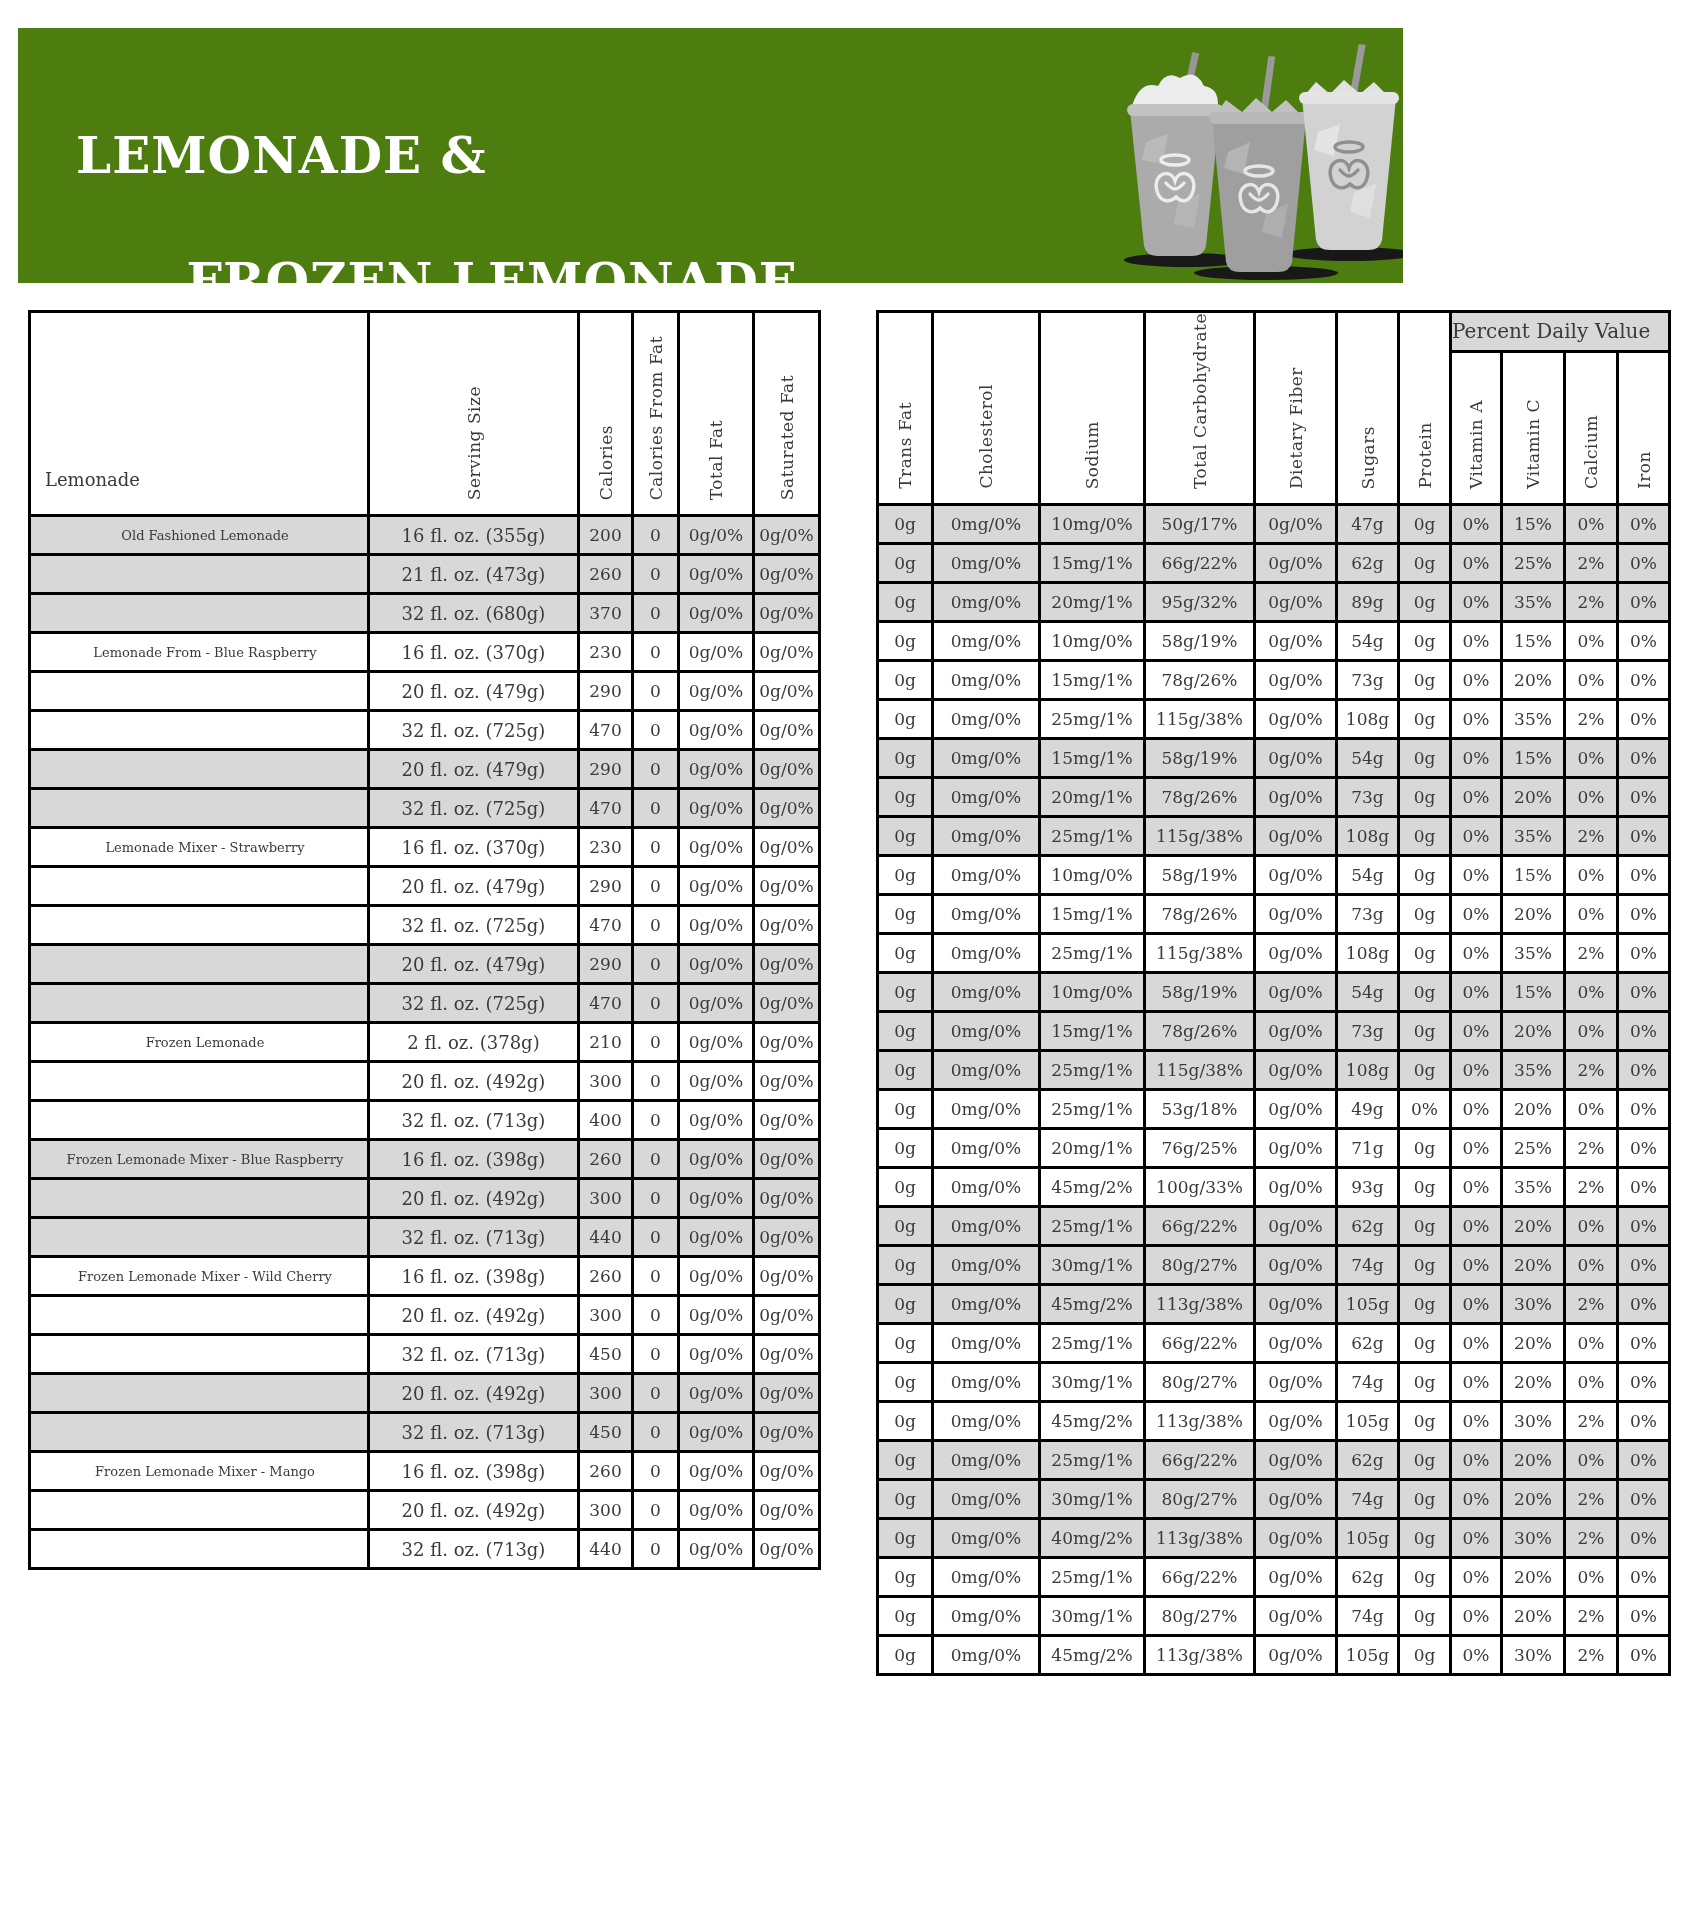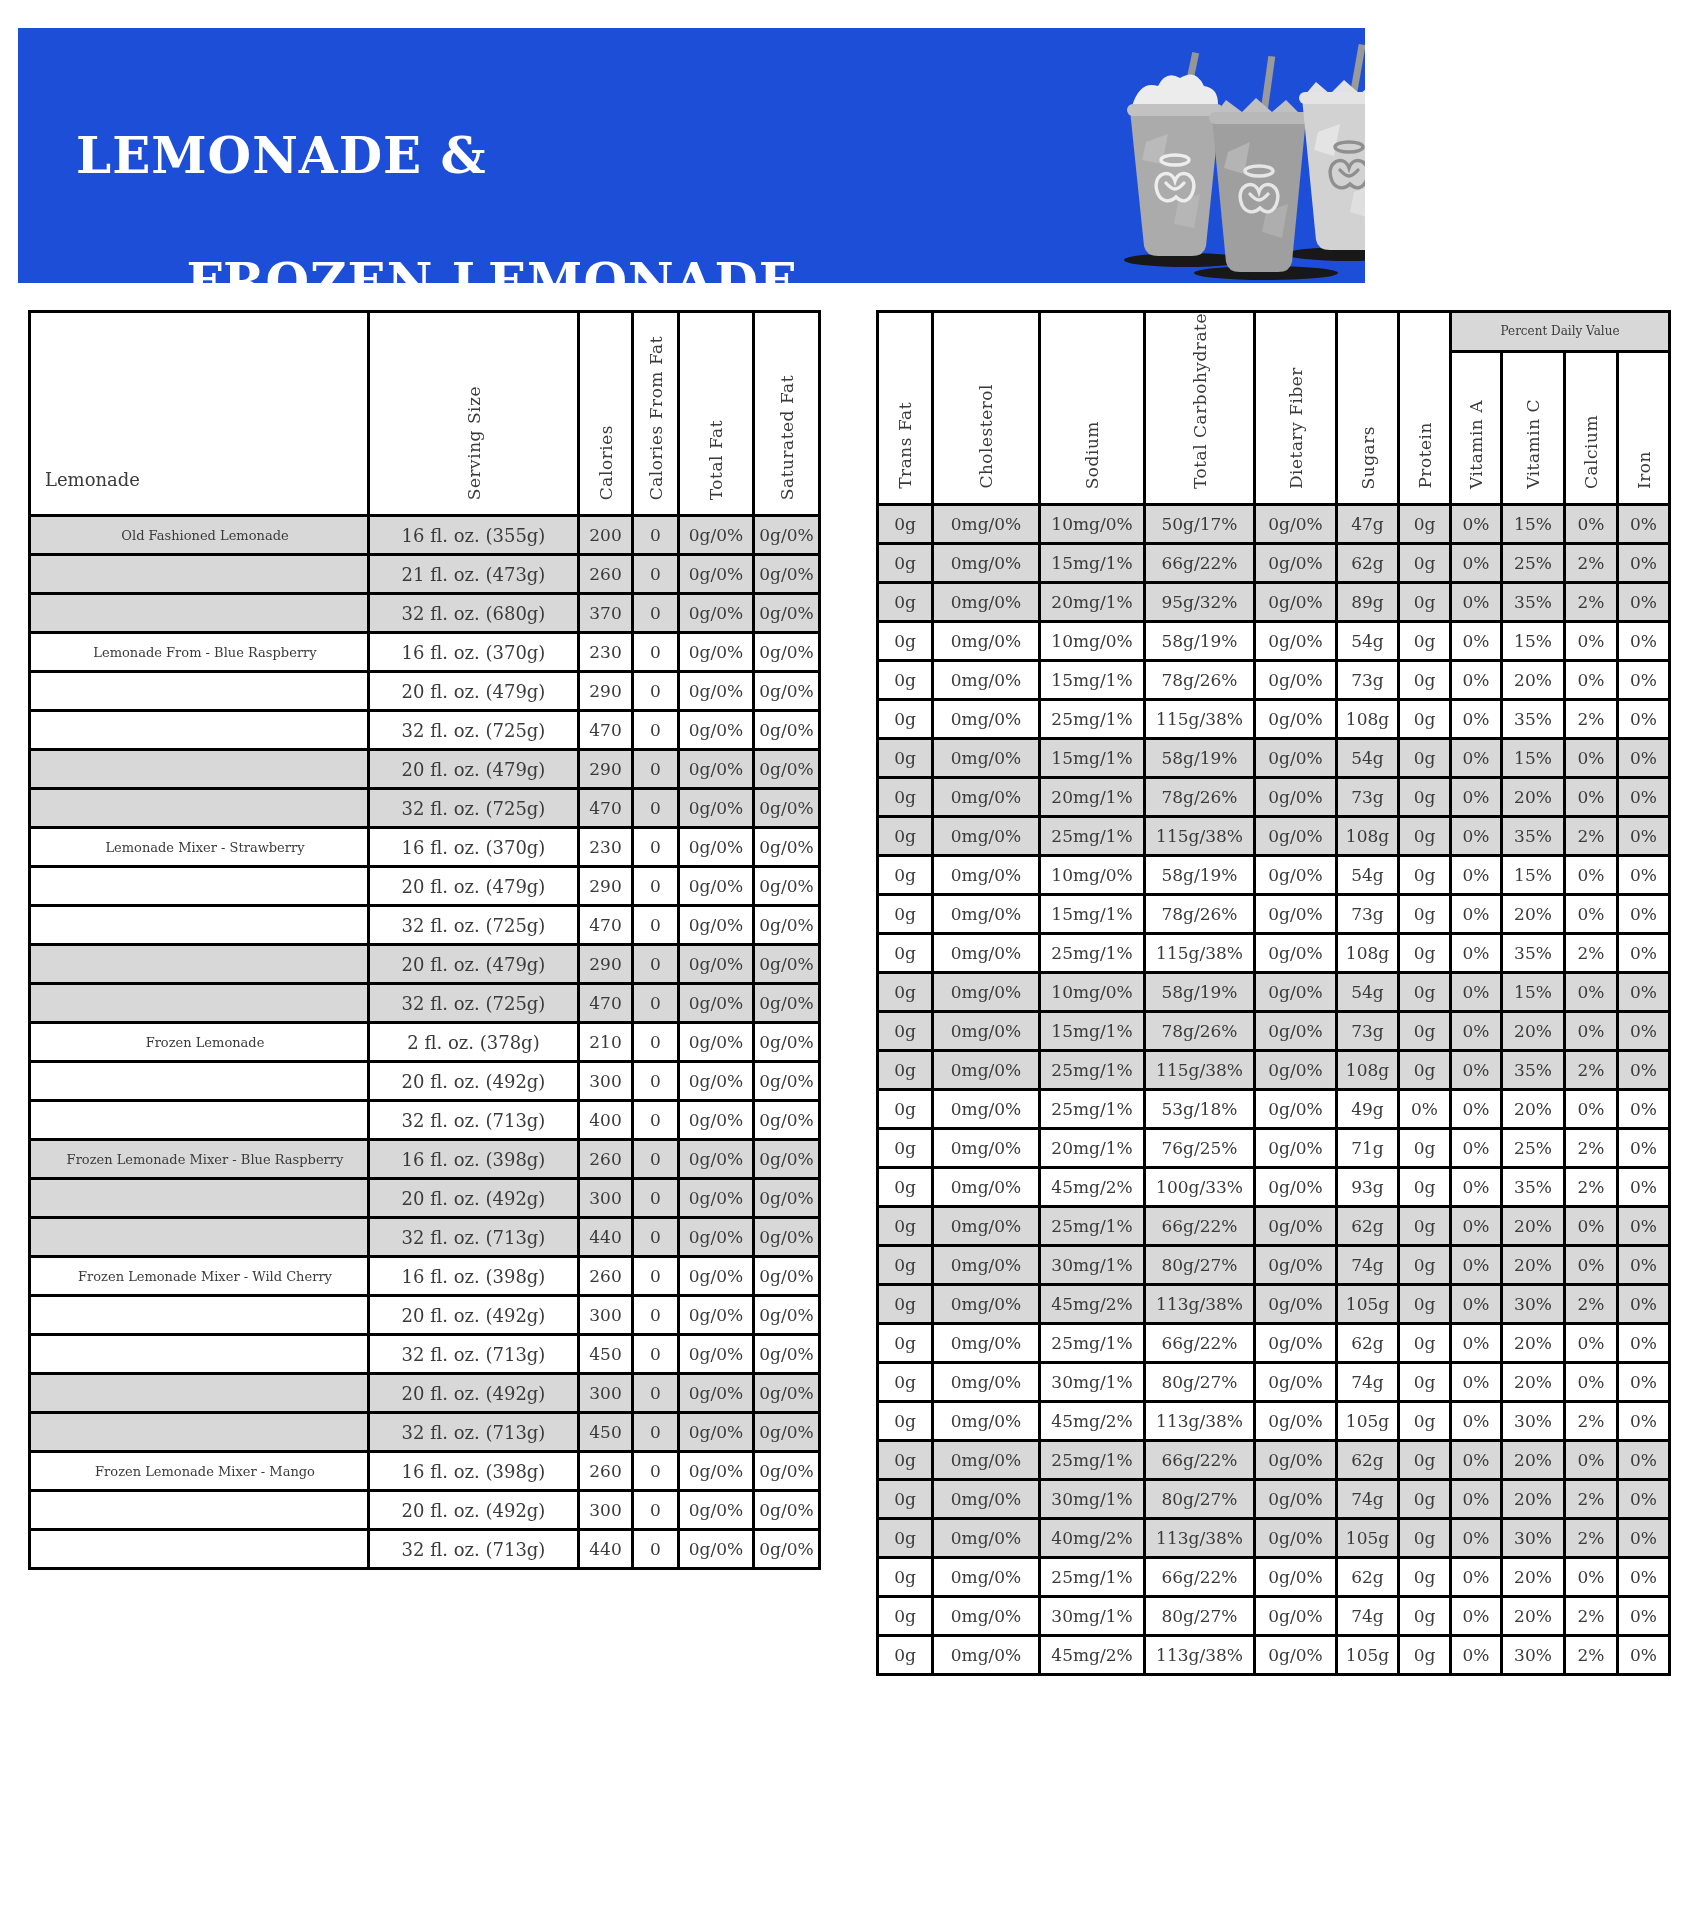--- a/index.html
+++ b/index.html
@@ -1,37 +1,37 @@
 <!DOCTYPE html>
 <html><head>
 <meta charset="utf-8">
 <style>
   html,body{margin:0;padding:0;background:#fff;}
   .page{position:relative;width:1695px;height:1920px;background:#ffffff;overflow:hidden;
         font-family:"DejaVu Serif","Liberation Serif",serif;color:#3a3a3a;}
   
-  .banner{position:absolute;left:18px;top:28px;width:1347px;height:255px;background:#1d4ed8;overflow:hidden;}
+  .banner{position:absolute;left:18px;top:28px;width:1347px;height:255px;background:#4d7c0f;overflow:hidden;padding-left:38px;}
   .title{position:absolute;left:58px;top:96px;color:#ffffff;font-weight:700;
          font-size:50px;line-height:63px;letter-spacing:1px;white-space:pre;}
   .cups{position:absolute;left:1098px;top:14px;}
   
   .tables{position:absolute;left:28px;top:310px;display:flex;gap:55px;align-items:flex-start;}
   table{border-collapse:collapse;table-layout:fixed;}
   th,td{border:3px solid #000;white-space:nowrap;overflow:hidden;}
   th{background:#fff;font-weight:normal;vertical-align:bottom;text-align:center;padding:0 0 10px 0;}
   thead th{height:177px;}
   td{height:36px;text-align:center;font-size:17px;color:#3a3a3a;background:#fff;padding:0 2px;}
   tr.shaded td{background:#d8d8d8;}
   td.c-name{text-align:center;padding-left:14px;font-size:13px;}
   td.c-serv{font-size:18px;}
   .vert{writing-mode:vertical-rl;transform:rotate(180deg);display:inline-block;
         font-size:17px;letter-spacing:.5px;color:#3a3a3a;}
   th.name-h{text-align:left;padding:0 0 24px 14px;font-size:18px;}
-  th.pdv{height:36px;vertical-align:middle;text-align:center;background:#d8d8d8;
-         font-size:12px;padding:0;}
+  th.pdv{height:36px;vertical-align:middle;text-align:left;background:#d8d8d8;
+         font-size:20px;padding:0;}
   tr.vit-row th{height:138px;}
 </style>
 </head>
 <body>
 
 <div class="page">
 
   <div class="banner">
     <div class="title"><span>LEMONADE &amp;</span><br>
       <span>FROZEN LEMONADE</span></div>

